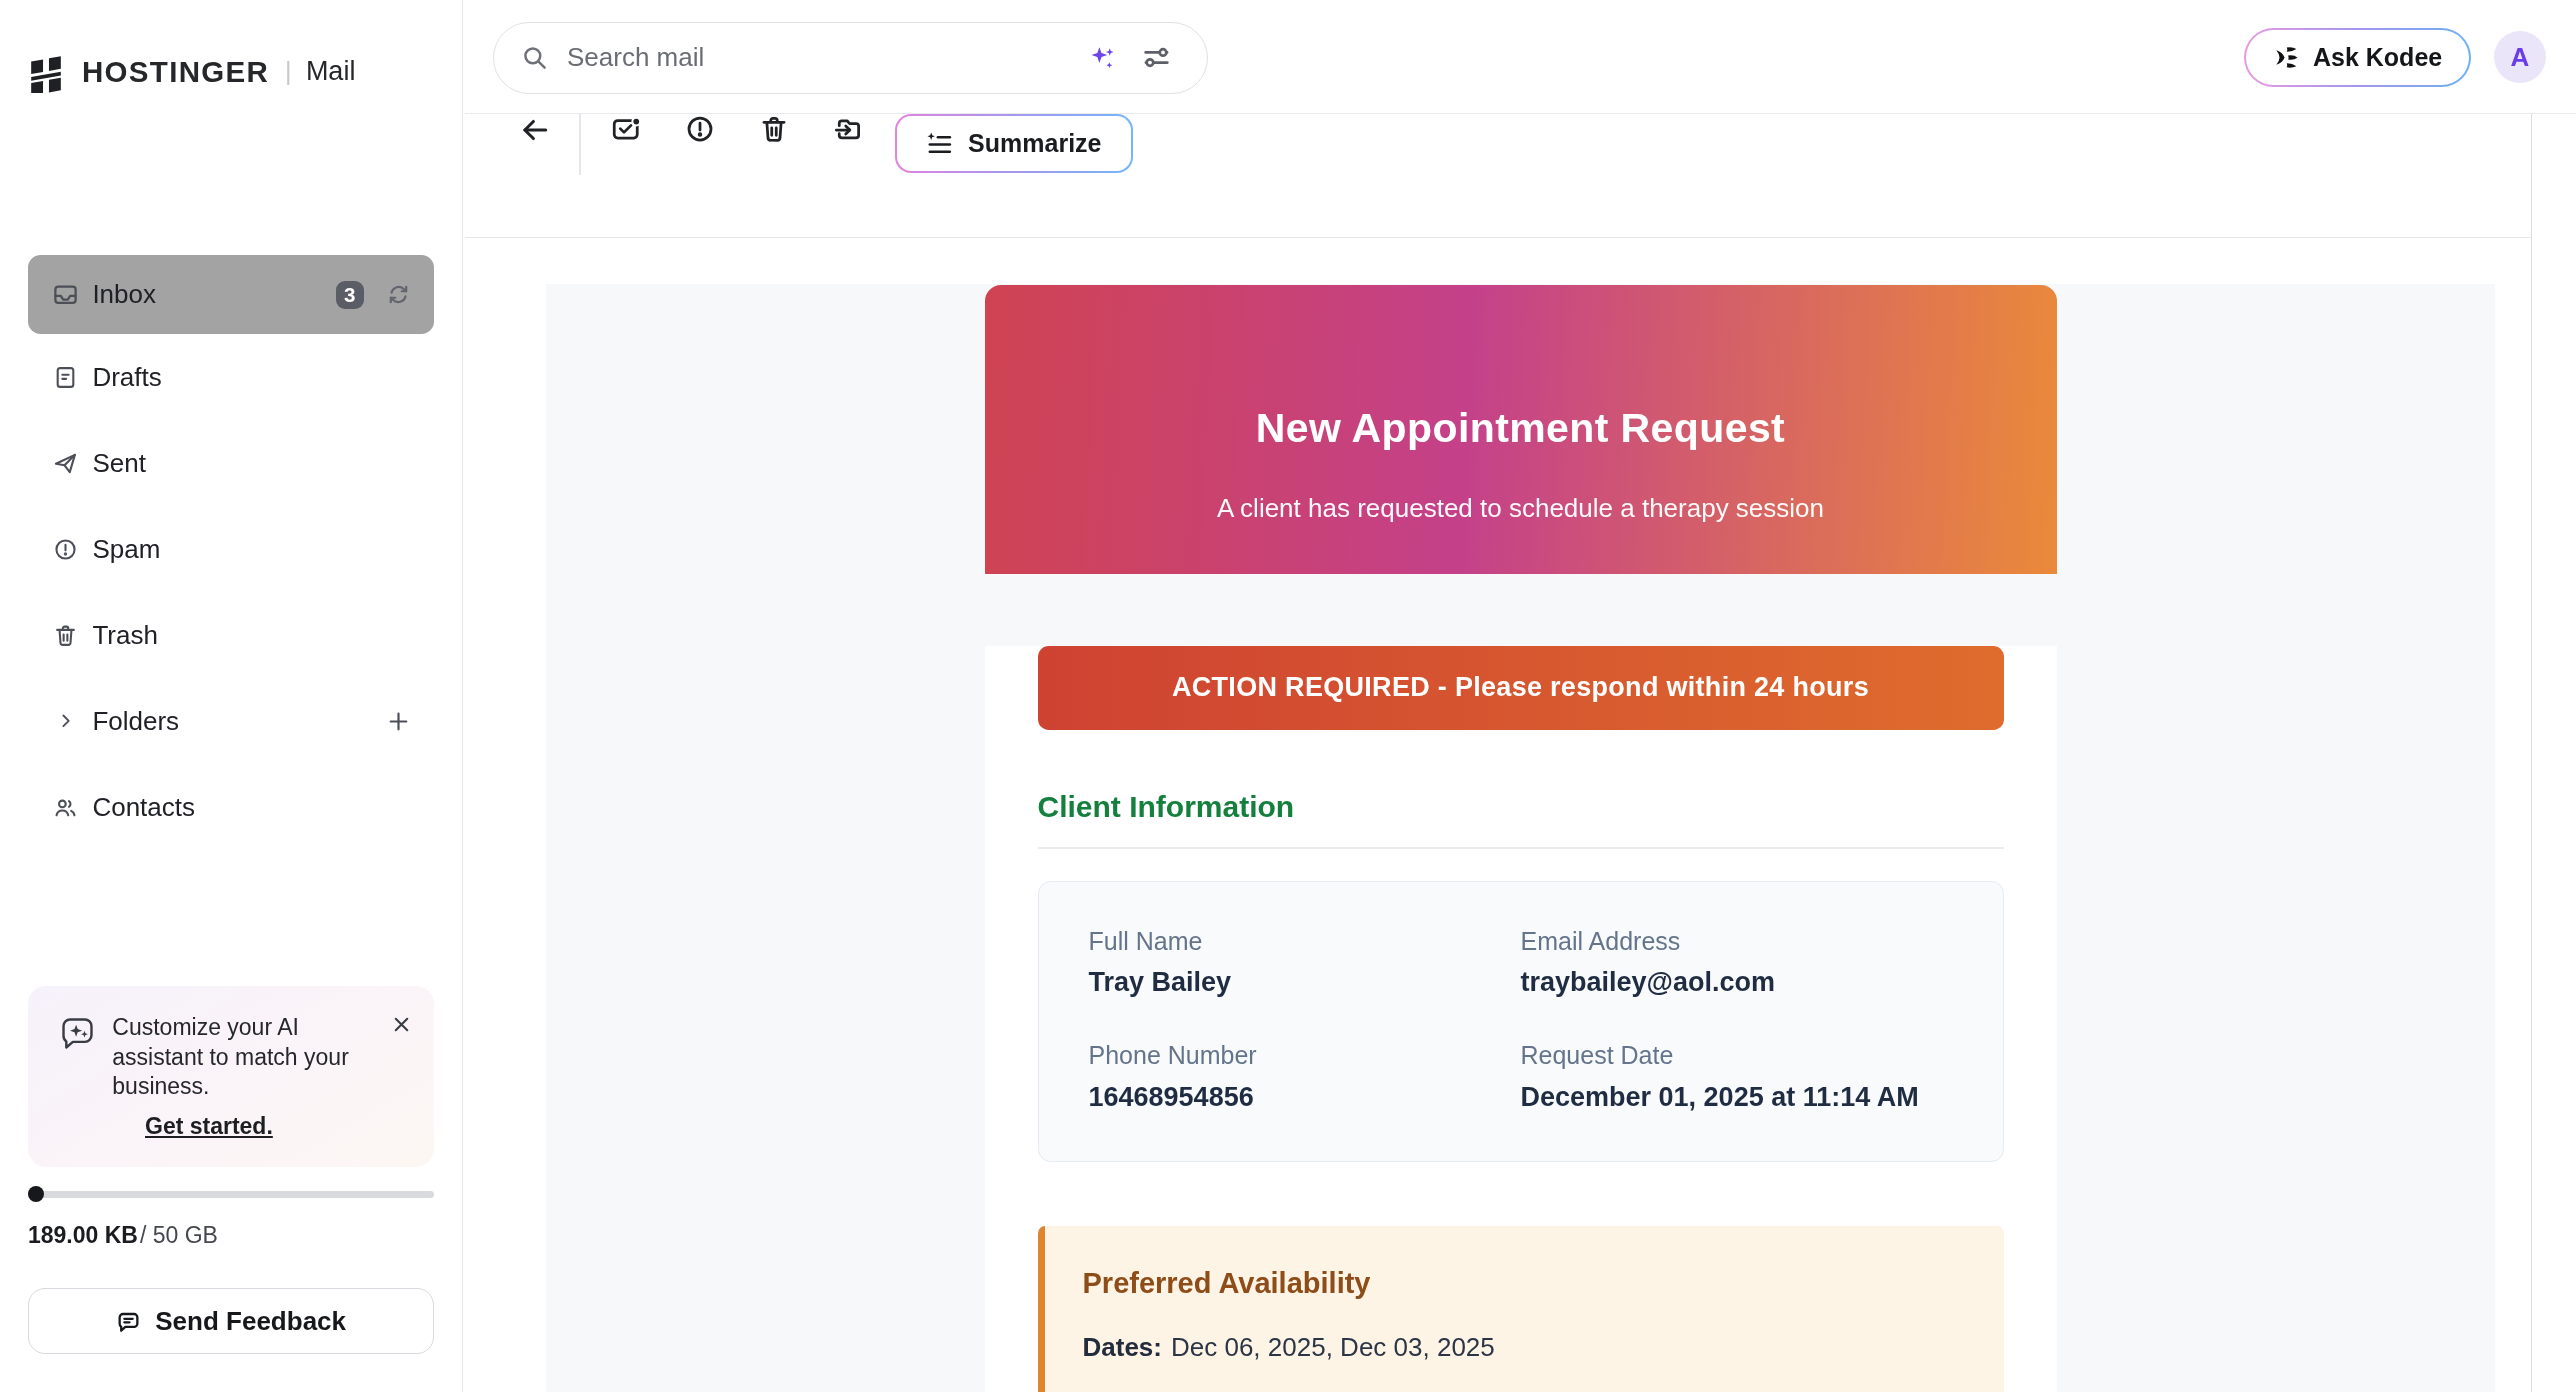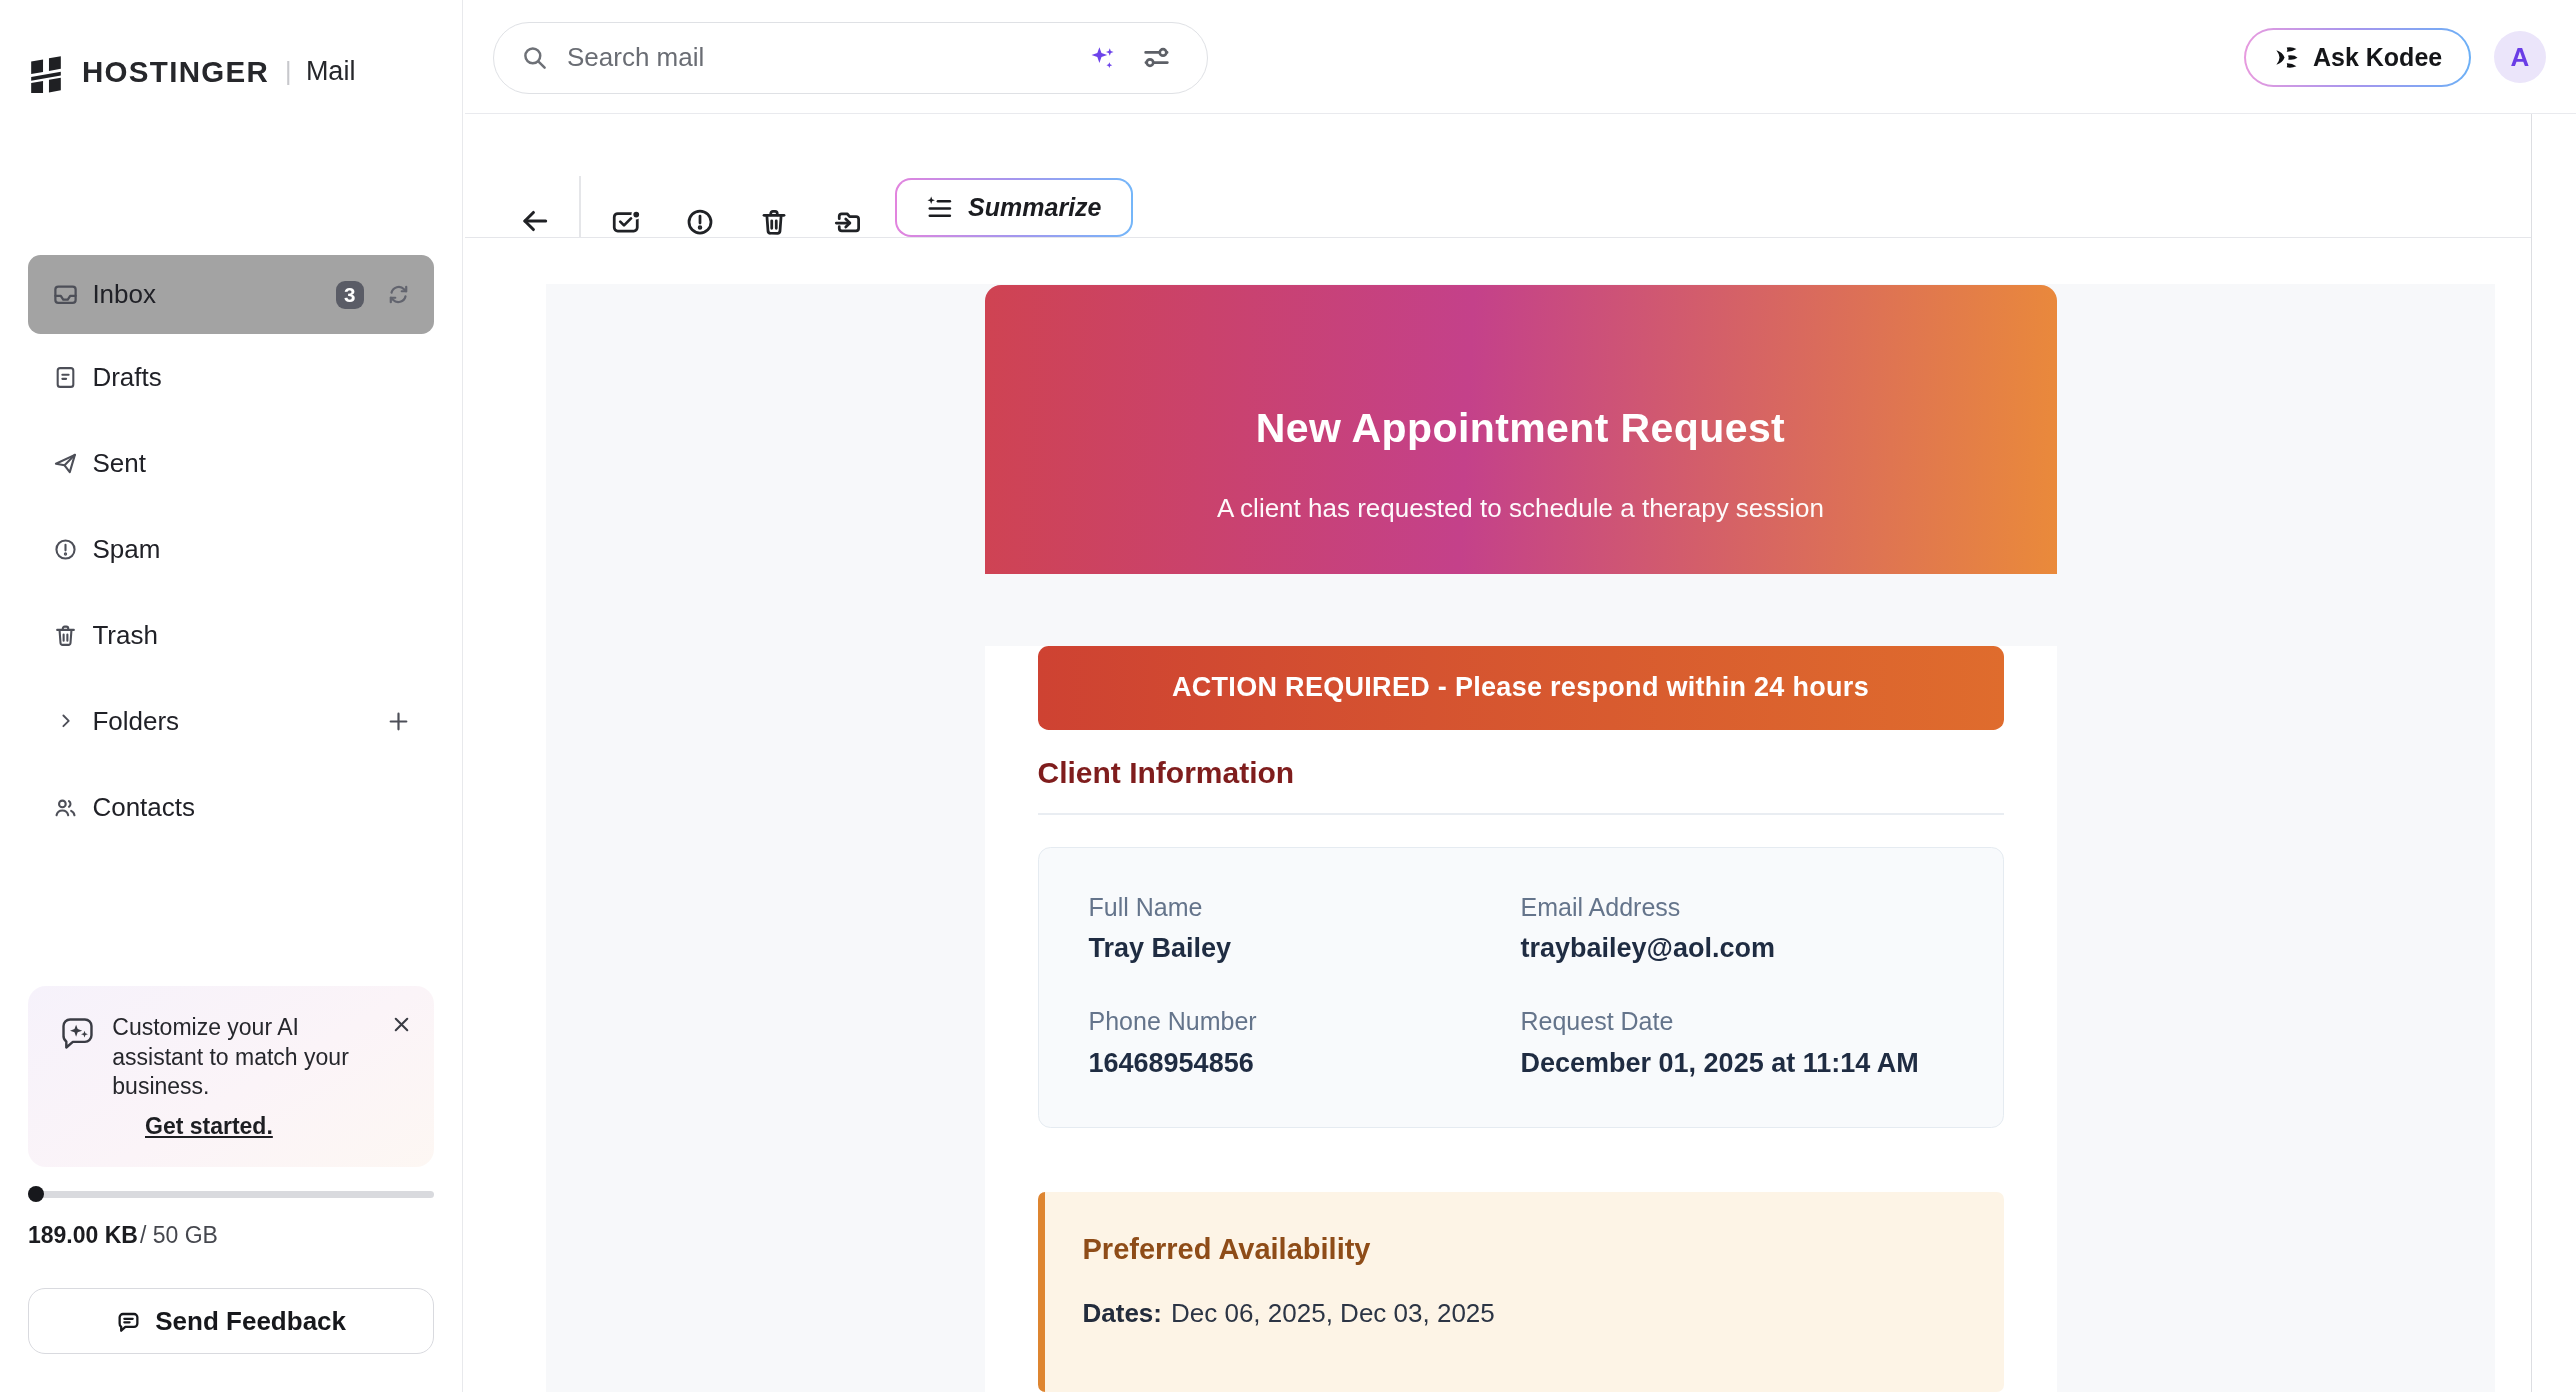--- a/index.html
+++ b/index.html
@@ -39,34 +39,34 @@
   .search input { flex:1; border:none; outline:none; background:transparent; font-size:26px; color:#3f4148; font-family:inherit; }
   .search input::placeholder { color:#6a6d74; }
   .search-actions { display:flex; align-items:center; gap:25px; }
   .icon-btn { display:flex; cursor:pointer; background:none; border:none; padding:0; }
   .ask-kodee { position:absolute; right:105px; top:28px; height:59px; border-radius:29.5px; padding:1.8px; background:linear-gradient(90deg,#e79ade,#a496ee,#6cb0f6); cursor:pointer; }
   .ask-kodee-inner { height:100%; border-radius:28px; background:#fff; display:flex; align-items:center; gap:13.4px; padding:0 27px; font-size:25px; font-weight:bold; color:#151619; }
   .avatar { position:absolute; right:30px; top:31px; width:52px; height:52px; border-radius:50%; background:#ebe5fa; color:#6a3de6; display:flex; align-items:center; justify-content:center; font-size:26px; font-weight:bold; cursor:pointer; }
 
   
   .pane { position:absolute; left:0; top:114px; width:2067px; height:1278px; border-right:1.8px solid #dddee2; background:#fff; }
-  .toolbar { height:124px; border-bottom:1.8px solid #e5e6ea; display:flex; align-items:flex-end; padding-left:54px;font-style:italic; }
+  .toolbar { height:124px; border-bottom:1.8px solid #e5e6ea; display:flex; align-items:flex-start; padding-left:54px; }
   .tb-sep { width:1.8px; height:61px; background:#e5e6e9; margin-left:28px; }
   .tb-group { display:flex; align-items:center; gap:44px; margin-left:30px; }
   .summarize { margin-left:32px; height:59px; border-radius:16px; padding:1.8px; background:linear-gradient(90deg,#e284de,#a496ee,#74b6f9); cursor:pointer; }
   .summarize-inner { height:100%; border-radius:14.3px; background:#fff; display:flex; align-items:center; gap:15px; padding:0 29.5px; font-size:25px; font-weight:bold; color:#1b1c20; }
 
   .viewport { height:1108px; margin:46px 36px 0 81px; background:#f7f8fa; overflow:hidden; }
   .email { width:1072px; margin:0.9px auto 0; }
   .banner { height:289px; border-radius:16px 16px 0 0; background:linear-gradient(93deg,#cf4352 0%,#c4418a 45%,#ea8a3a 100%); text-align:center; color:#fff; padding-top:120px; }
   .banner h1 { margin:0; font-size:41px; font-weight:bold; letter-spacing:0.4px; }
   .banner p { margin:41px 0 0; font-size:26px; color:rgba(255,255,255,.97); }
   .email-body { background:#fff; padding:0 53px 81px; }
   .action-banner { margin-top:72px; height:84px; border-radius:10.7px; background:linear-gradient(90deg,#ce4232,#df6c2d); color:#fff; font-size:27px; font-weight:bold; display:flex; align-items:center; justify-content:center; letter-spacing:0.3px; }
-  .section-title { margin-top:26px; font-size:30px; font-weight:bold; color:#7f1d1d; }
+  .section-title { margin-top:60px; font-size:30px; font-weight:bold; color:#15803d; }
   .rule { margin-top:23px; height:1.8px; background:#e9edf2; }
   .info-card { margin-top:32px; background:#f8fafc; border:1.8px solid #e5ebf1; border-radius:12.5px; padding:45px 50px 48px; display:grid; grid-template-columns:1fr 1fr; row-gap:43px; }
   .f-label { font-size:25px; color:#64748b; }
   .f-value { margin-top:11.6px; font-size:27px; font-weight:bold; color:#1f2c42; }
   .avail { margin-top:64px; background:#fdf4e6; border-left:7.2px solid #de8530; border-radius:7.2px; padding:41px 45px 63px 38px; }
   .avail h3 { margin:0; font-size:29px; font-weight:bold; color:#8e4c18; }
   .avail p { margin:32px 0 0; font-size:26px; color:#2c3545; }
   .avail p .val { margin-left:9px; }
   .avail p strong { color:#232c3c; }
   svg { display:block; }

